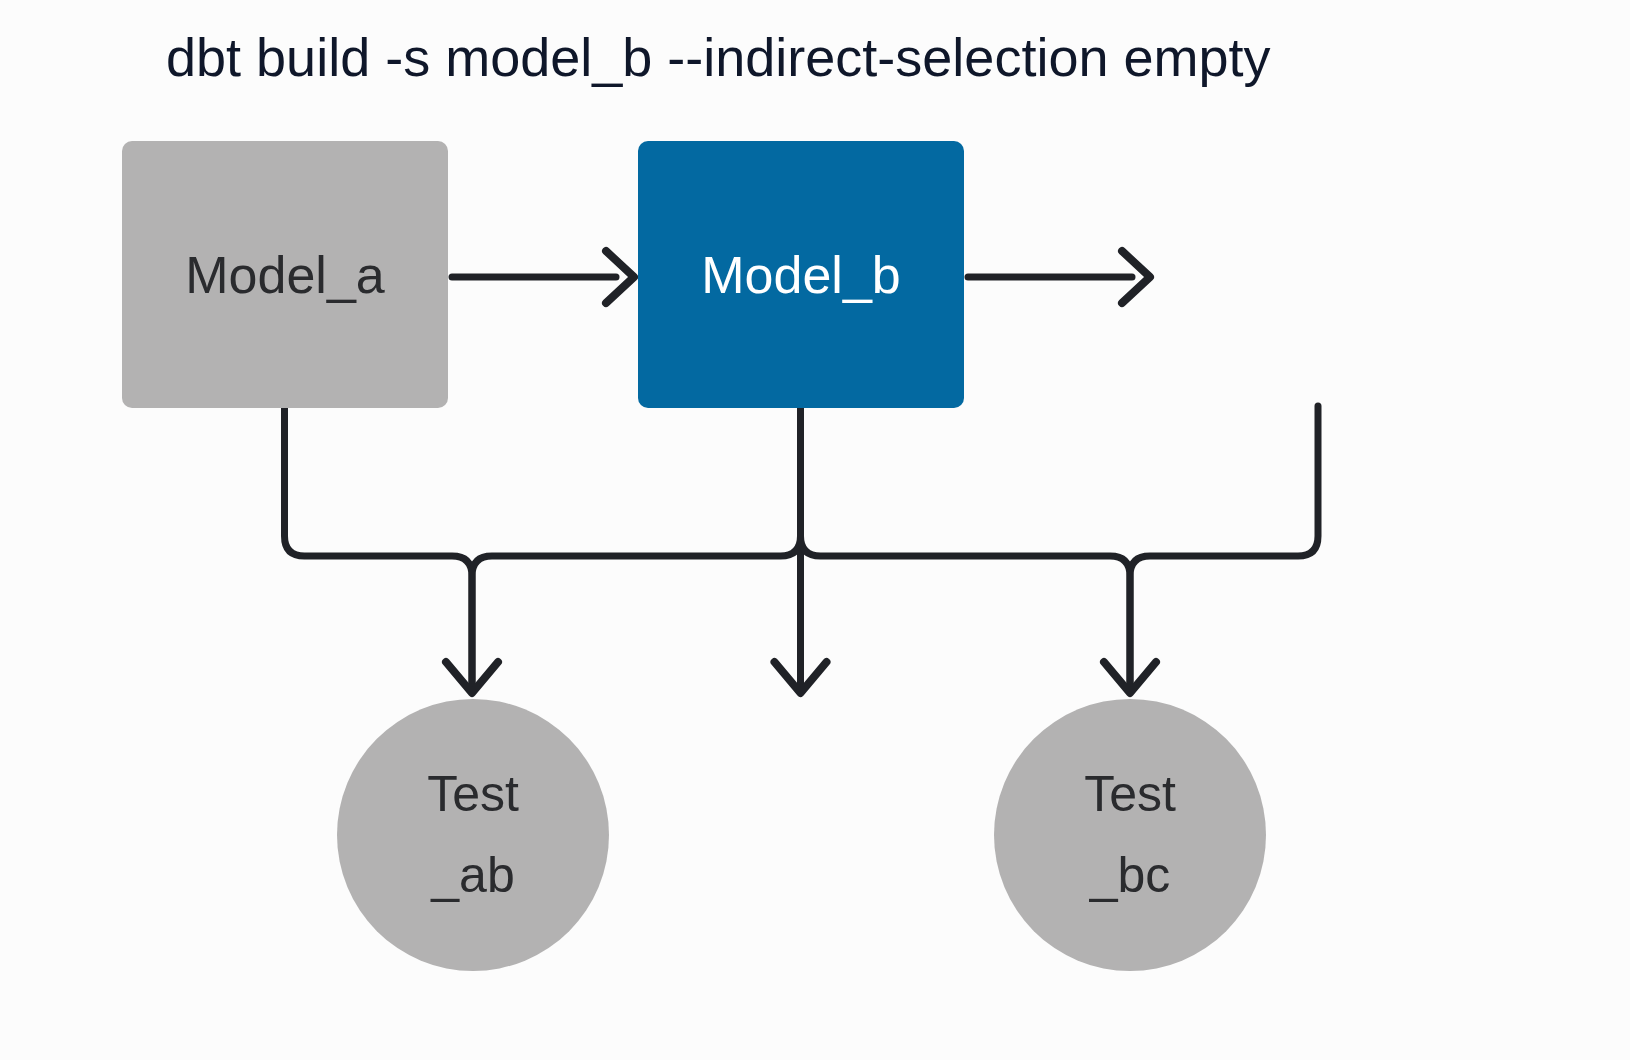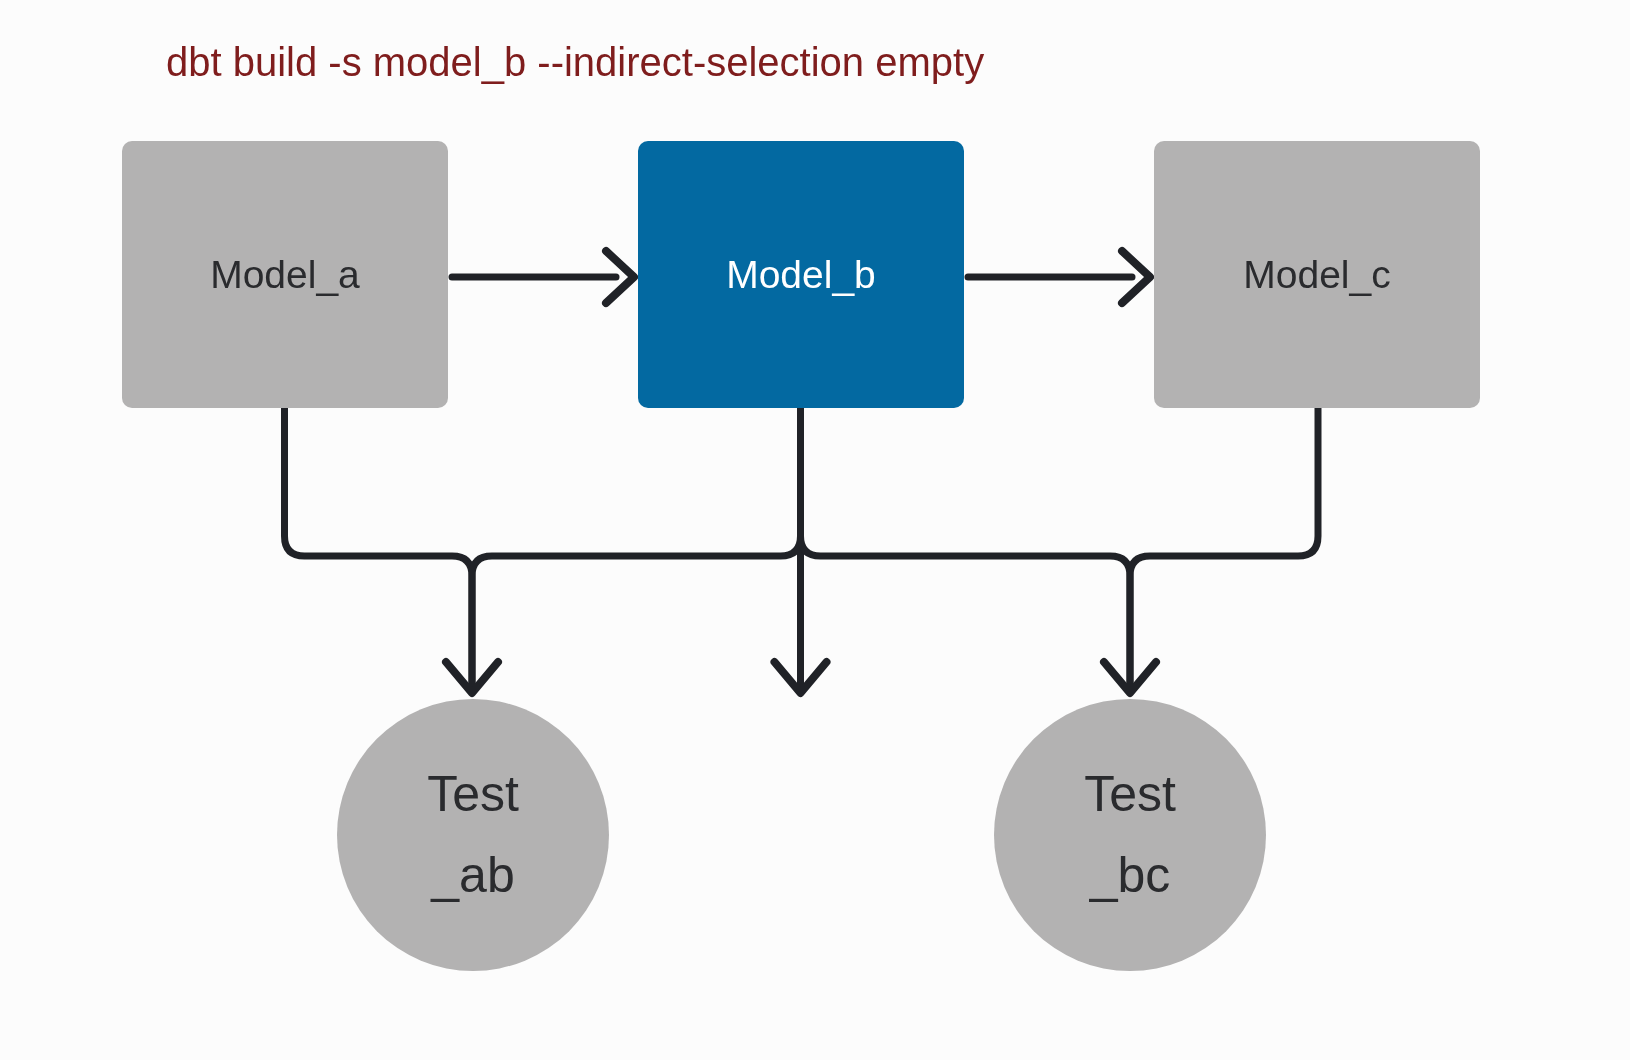--- a/index.html
+++ b/index.html
@@ -31,38 +31,38 @@
   .arrowhead {
     fill: none;
     stroke: #202227;
     stroke-width: 8;
     stroke-linecap: round;
     stroke-linejoin: round;
   }
   .title {
     position: absolute;
     left: 166px;
-    top: 40px;
-    font-size: 40px;
+    top: 26px;
+    font-size: 54px;
     font-weight: 500;
-    color: #7f1d1d;
+    color: #0f172a;
     letter-spacing: 0px;
     white-space: nowrap;
     z-index: 3;
   }
   .node-box {
     position: absolute;
     top: 141px;
     width: 326px;
     height: 267px;
     border-radius: 10px;
     display: flex;
     align-items: center;
     justify-content: center;
-    font-size: 39px;
+    font-size: 52px;
     z-index: 2;
   }
   .node-gray {
     background: #b3b2b2;
     color: #2a2b2e;
   }
   .node-blue {
     background: #0369a1;
     color: #ffffff;
   }
@@ -121,23 +121,20 @@
   </svg>
 
   <div id="model-a" class="node-box node-gray">
     <span>Model_a</span>
   </div>
 
   <div id="model-b" class="node-box node-blue">
     <span>Model_b</span>
   </div>
 
-  <div id="model-c" class="node-box node-gray">
-    <span>Model_c</span>
-  </div>
 
   <div id="test-ab" class="node-circle">
     <span>Test</span>
     <span>_ab</span>
   </div>
 
 
   <div id="test-bc" class="node-circle">
     <span>Test</span>
     <span>_bc</span>

